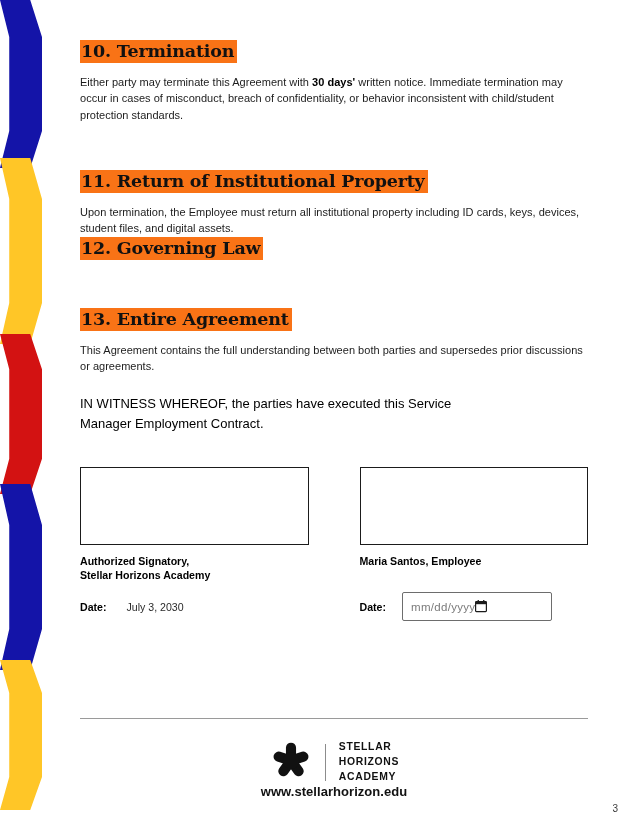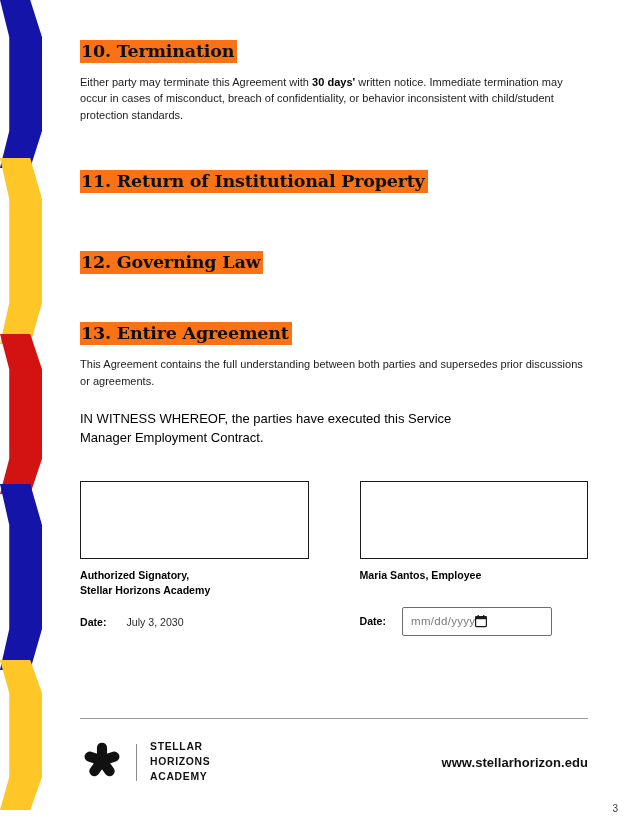--- a/index.html
+++ b/index.html
@@ -123,20 +123,21 @@
     background: #9a9a9a;
   }
   #footer {
     position: absolute;
     left: 80px;
     top: 740px;
     width: 508px;
     display: flex;
     align-items: center;
     justify-content: space-between;
+    flex-direction: column;
   }
   #brand { display: flex; align-items: center; }
   .brand-mark { width: 44px; height: 44px; flex: none; }
   .brand-rule {
     width: 1px;
     height: 37px;
     background: #8c8c8c;
     margin: 0 13px 0 12px;
   }
   .brand-text {
@@ -174,23 +175,24 @@
 
 <div id="page-content">
 
   <div class="section-block" style="margin-top:40px">
     <h2 class="section-heading">10. Termination</h2>
     <p class="section-body">Either party may terminate this Agreement with <b>30 days'</b> written notice. Immediate termination may occur in cases of misconduct, breach of confidentiality, or behavior inconsistent with child/student protection standards.</p>
   </div>
 
   <div class="section-block" style="margin-top:47px">
     <h2 class="section-heading">11. Return of Institutional Property</h2>
-  </div>
-
-  <div class="section-block" style="margin-top:58px">
+    <p class="section-body">Upon termination, the Employee must return all institutional property including ID cards, keys, devices, student files, and digital assets.</p>
+  </div>
+
+  <div class="section-block" style="">
     <h2 class="section-heading">12. Governing Law</h2>
   </div>
 
   <div class="section-block" style="margin-top:48px">
     <h2 class="section-heading">13. Entire Agreement</h2>
     <p class="section-body">This Agreement contains the full understanding between both parties and supersedes prior discussions or agreements.</p>
     <p class="witness">IN WITNESS WHEREOF, the parties have executed this Service Manager Employment Contract.</p>
   </div>
 
   <div id="signature-area">

